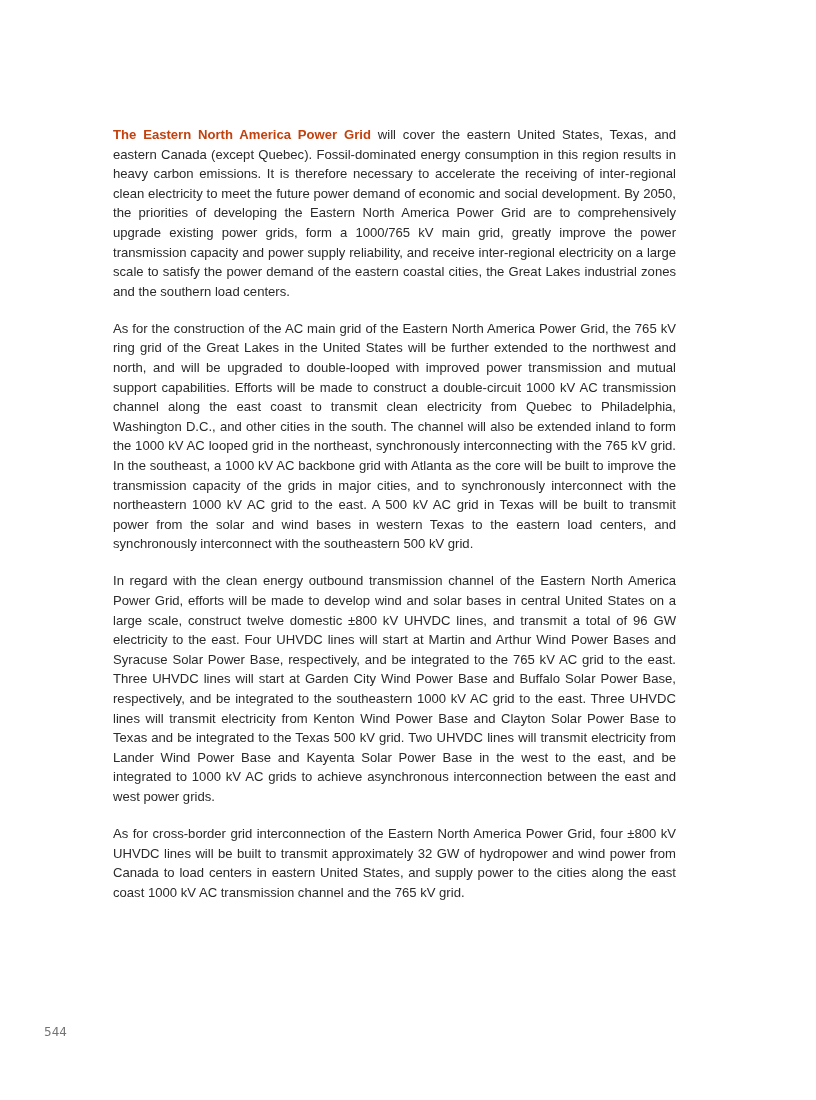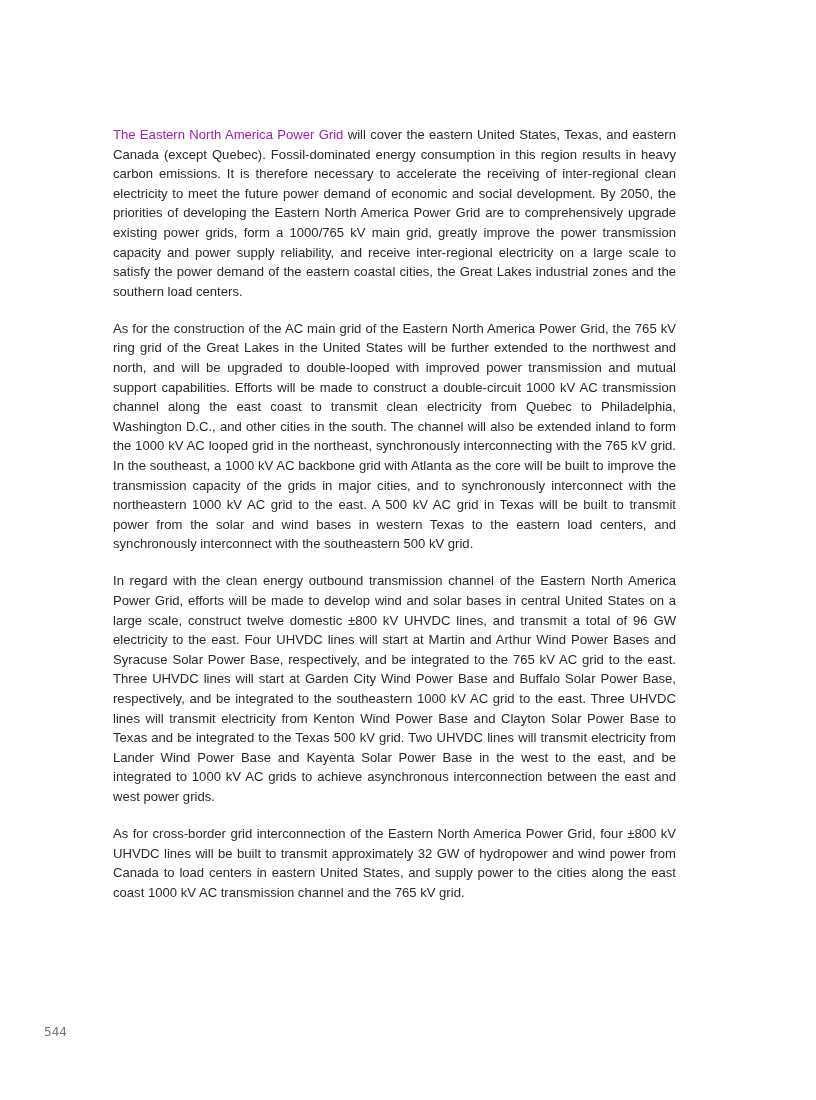--- a/index.html
+++ b/index.html
@@ -29,22 +29,22 @@
     color: #111;
   }
   .paragraph {
     font-size: 13.1px;
     line-height: 19.6px;
     text-align: justify;
     margin: 0 0 17.5px 0;
     color: #2a2a2a;
   }
   .lead-bold {
-    font-weight: normal;
-    color: #a21caf;
+    font-weight: bold;
+    color: #c2410c;
   }
   .page-number {
     position: absolute;
     left: 44px;
     top: 1025px;
     font-family: "DejaVu Sans", sans-serif;
     font-size: 12px;
     color: #737373;
   }
 </style>

